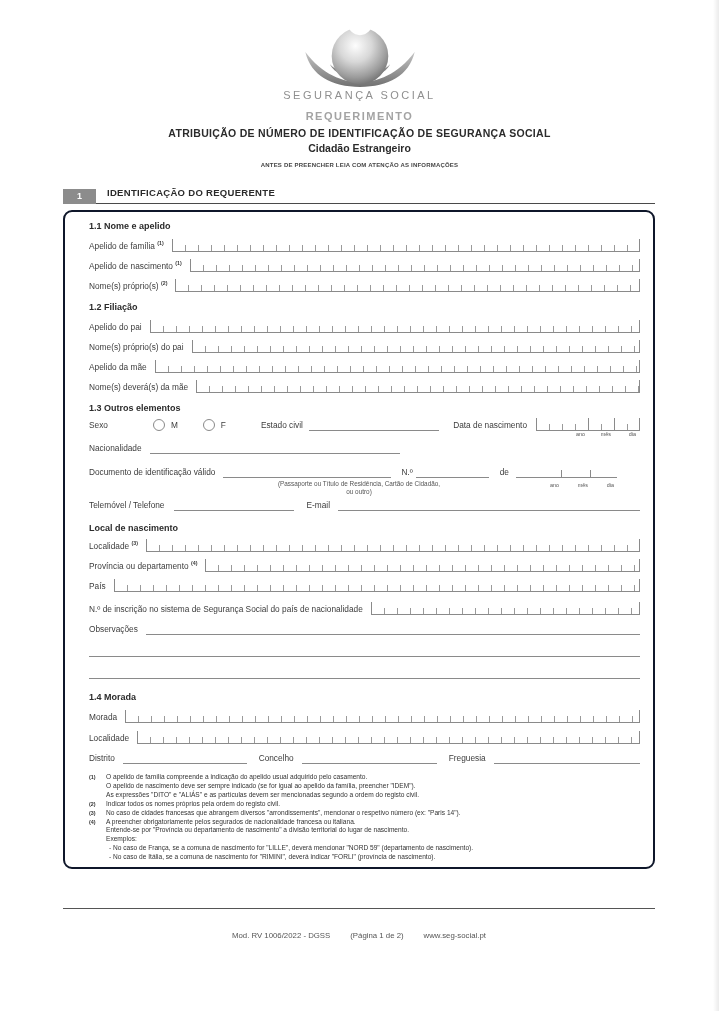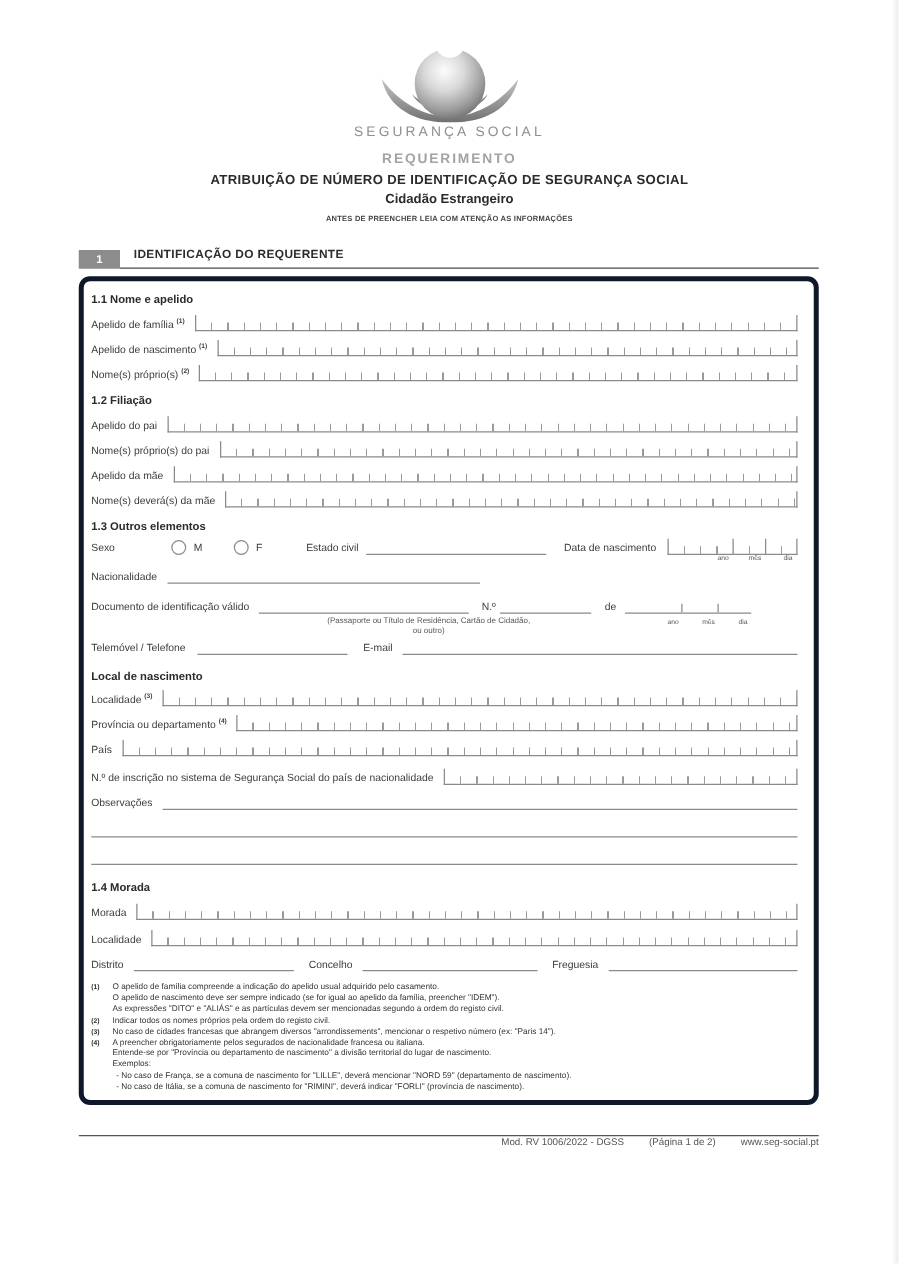--- a/index.html
+++ b/index.html
@@ -3,37 +3,37 @@
 <meta charset="utf-8">
 <style>
   * { margin:0; padding:0; box-sizing:border-box; }
   html,body { background:#fff; }
   body { font-family:"Liberation Sans", sans-serif; color:#3a3a3a; }
   .page { position:relative; width:719px; height:1011px; background:#fff; overflow:hidden; margin:0 auto; }
   .page::after { content:""; position:absolute; top:0; right:0; width:6px; height:100%;
     background:linear-gradient(to right,rgba(0,0,0,0),rgba(0,0,0,.08)); pointer-events:none; }
 
   
-  .hdr { text-align:center; padding-top:32px; }
+  .hdr { text-align:center; padding-top:21px; }
   .logo-svg { display:block; margin:0 auto; }
   .logo-text { font-size:11px; letter-spacing:2.5px; color:#8f8f8f; margin-top:2px; }
   .requerimento { font-size:11px; font-weight:bold; letter-spacing:1.5px; color:#a3a3a3; margin-top:9px; }
   .title { font-size:10.5px; font-weight:bold; color:#2b2b2b; margin-top:5px; letter-spacing:.3px; }
   .subtitle { font-size:10.5px; font-weight:bold; color:#2b2b2b; margin-top:3px; }
   .notice { font-size:6px; font-weight:bold; color:#444; margin-top:8px; letter-spacing:.2px; }
 
   
   .sec-header { display:flex; align-items:flex-end; margin:14px 64px 0 63px; }
   .sec-num { width:33px; height:15px; background:#8c8c8c; color:#fff; font-size:9px; font-weight:bold;
     text-align:center; line-height:15px; flex:none; }
   .sec-right { flex:1; border-bottom:1.3px solid #4a4a4a; padding:0 0 3px 11px; }
   .sec-title { font-size:9.5px; font-weight:bold; color:#2b2b2b; letter-spacing:.3px; }
 
   
-  .box { margin:6px 64px 2px 63px; border:4px solid #0f172a; border-radius:9px; padding:9px 13px 5px 6px; }
+  .box { margin:6px 64px 2px 63px; border:2px solid #0f172a; border-radius:9px; padding:9px 13px 5px 24px; }
   .h-sub { font-size:9px; font-weight:bold; color:#2b2b2b; }
   .row { display:flex; align-items:flex-end; }
   .lbl { font-size:8.3px; color:#3c3c3c; white-space:nowrap; padding-bottom:1px; }
   .sup { font-size:5.3px; font-weight:bold; vertical-align:4px; }
 
   .comb { height:13px; flex:1; margin-left:8px;
     border-left:1px solid #8a8a8a; border-right:1px solid #8a8a8a; border-bottom:1px solid #8a8a8a;
     background-image:repeating-linear-gradient(to right,transparent 0,transparent 12px,#9a9a9a 12px,#9a9a9a 13px);
     background-size:100% 6px; background-repeat:no-repeat; background-position:left bottom; }
   .ul { border-bottom:1px solid #8a8a8a; height:11px; }
@@ -59,21 +59,21 @@
   
   .fn { display:flex; }
   .fn-marker { width:17px; flex:none; font-size:5.4px; font-weight:bold; color:#333; padding-top:1px; }
   .fn-body { font-size:6.6px; line-height:8.9px; color:#333; }
   .fn-body .indent { padding-left:3px; }
 
   
   .footer { position:absolute; left:63px; right:64px; top:899px; }
   .warning { text-align:center; font-size:8px; font-weight:bold; color:#2b2b2b; }
   .footer-rule { border-bottom:1px solid #555; margin-top:9px; }
-  .footer-meta { display:flex; justify-content:flex-end; gap:20px; margin-top:0; font-size:7.8px; color:#555; }
+  .footer-meta { display:flex; justify-content:center; gap:20px; margin-top:22px; font-size:7.8px; color:#555; }
 </style>
 </head>
 <body>
 
 <div class="page">
 
   <div class="hdr">
     <svg class="logo-svg" width="116" height="66" viewBox="0 0 120 70">
       <defs>
         <radialGradient id="sph" cx="42%" cy="32%" r="72%">

